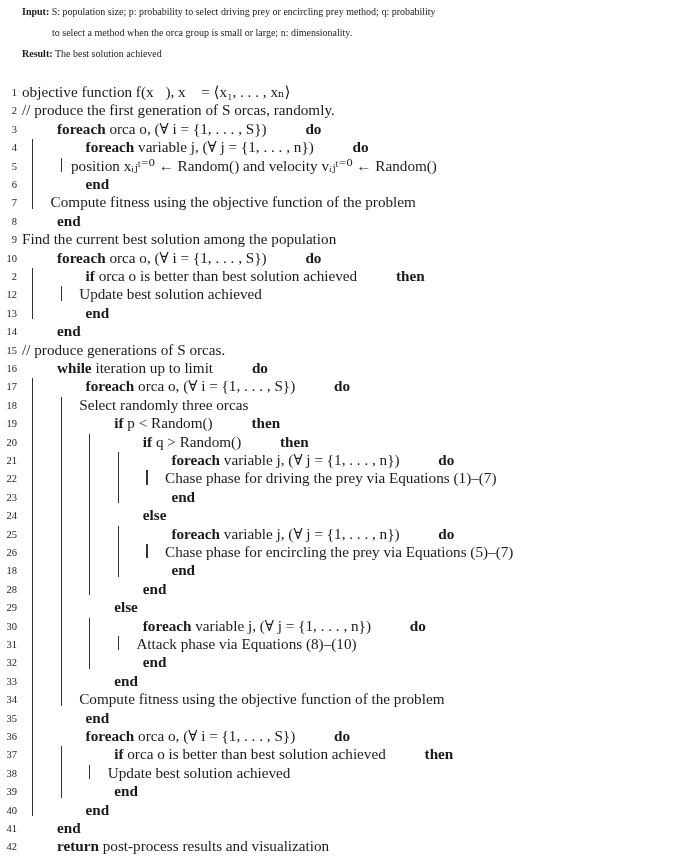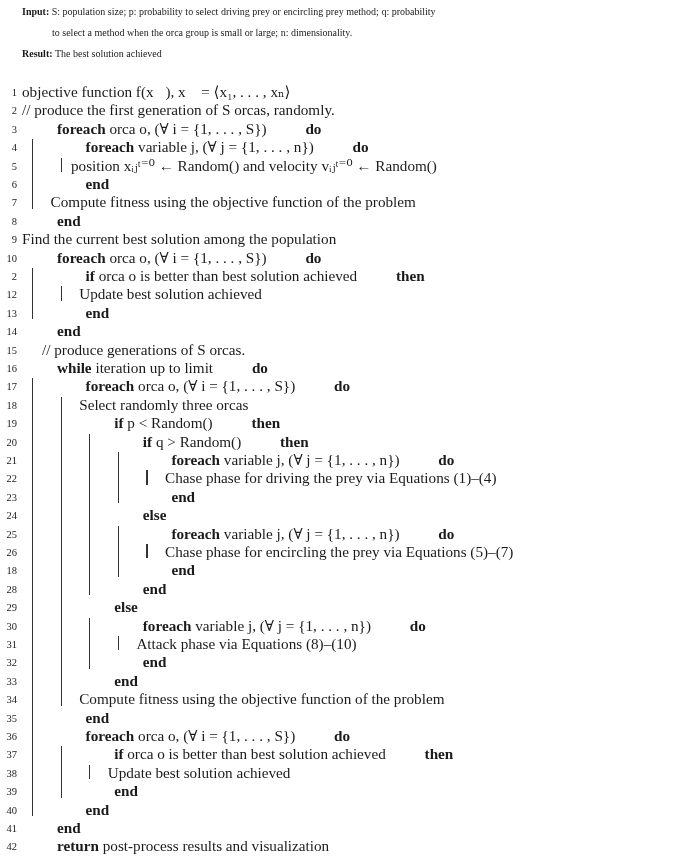--- a/index.html
+++ b/index.html
@@ -80,21 +80,21 @@
     <div class="line" style="top: 302.8px;">
       <span class="ln">13</span>
       <span class="txt" style="left: 50.6px;"><span class="kw">end</span></span>
     </div>
     <div class="line" style="top: 321.2px;">
       <span class="ln">14</span>
       <span class="txt" style="left: 22px;"><span class="kw">end</span></span>
     </div>
     <div class="line" style="top: 339.6px;">
       <span class="ln">15</span>
-      <span class="txt" style="left: 22px; margin-left: 20px;"><span>// produce generations of S orcas.</span></span>
+      <span class="txt" style="left: 22px;"><span>// produce generations of S orcas.</span></span>
     </div>
     <div class="line" style="top: 358px;">
       <span class="ln">16</span>
       <span class="txt" style="left: 22px;"><span class="kw">while</span><span> iteration up to limit </span><span class="kw">do</span></span>
     </div>
     <div class="line" style="top: 376.4px;">
       <span class="ln">17</span>
       <span class="txt" style="left: 50.6px;"><span class="kw">foreach</span><span> orca o, (∀ i = {1, . . . , S}) </span><span class="kw">do</span></span>
     </div>
     <div class="line" style="top: 394.8px;">
@@ -108,21 +108,21 @@
     <div class="line" style="top: 431.6px;">
       <span class="ln">20</span>
       <span class="txt" style="left: 107.8px;"><span class="kw">if</span><span> q &gt; Random() </span><span class="kw">then</span></span>
     </div>
     <div class="line" style="top: 450px;">
       <span class="ln">21</span>
       <span class="txt" style="left: 136.4px;"><span class="kw">foreach</span><span> variable j, (∀ j = {1, . . . , n}) </span><span class="kw">do</span></span>
     </div>
     <div class="line" style="top: 468.4px;">
       <span class="ln">22</span>
-      <span class="txt" style="left: 165px;"><span>Chase phase for driving the prey via Equations (1)–(4)</span></span>
+      <span class="txt" style="left: 165px;"><span>Chase phase for driving the prey via Equations (1)–(7)</span></span>
     </div>
     <div class="line" style="top: 486.8px;">
       <span class="ln">23</span>
       <span class="txt" style="left: 136.4px;"><span class="kw">end</span></span>
     </div>
     <div class="line" style="top: 505.2px;">
       <span class="ln">24</span>
       <span class="txt" style="left: 107.8px;"><span class="kw">else</span></span>
     </div>
     <div class="line" style="top: 523.6px;">

